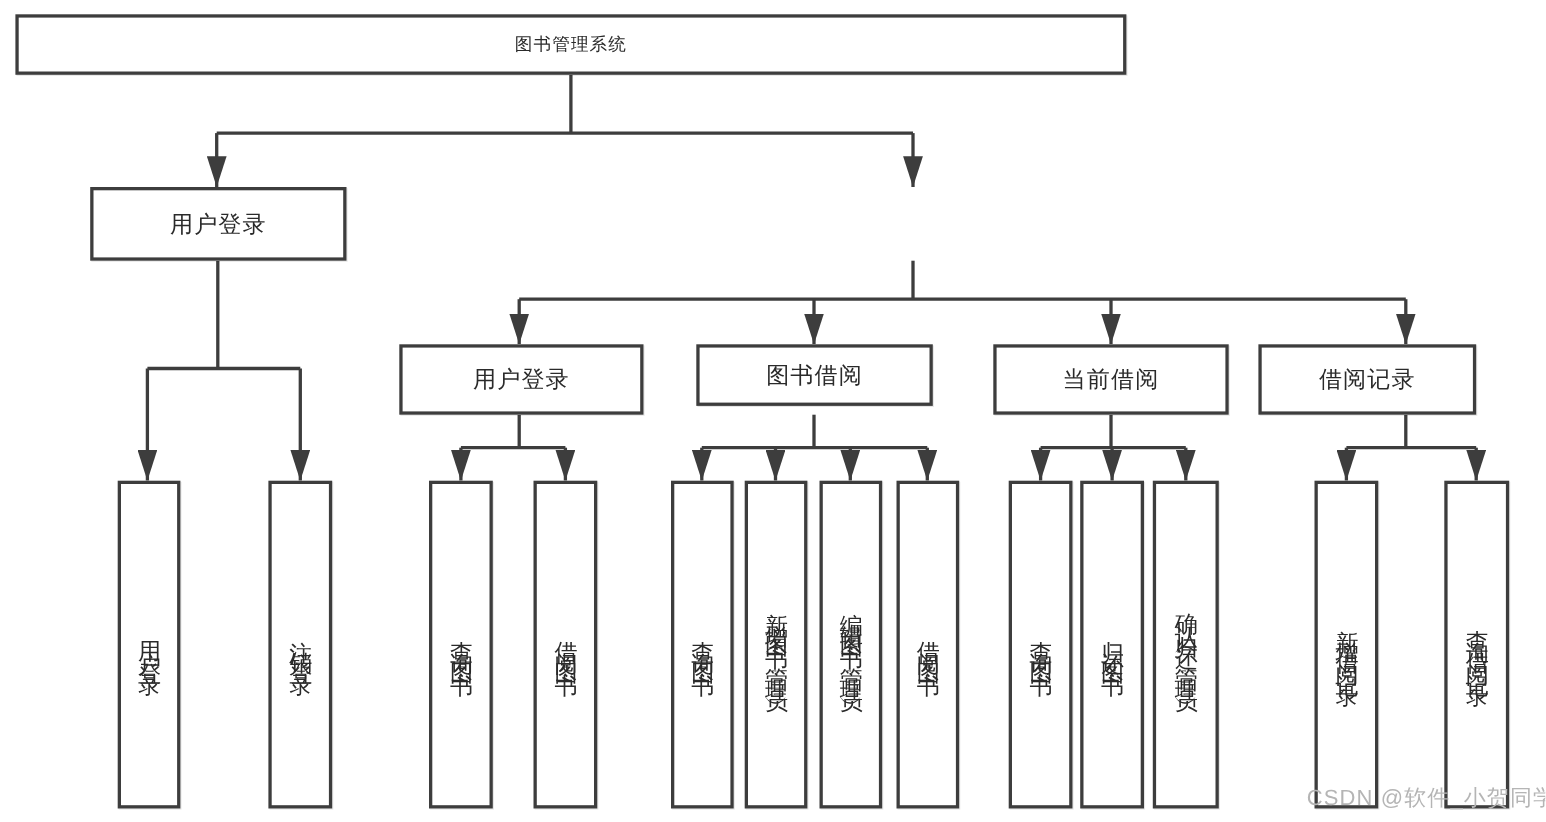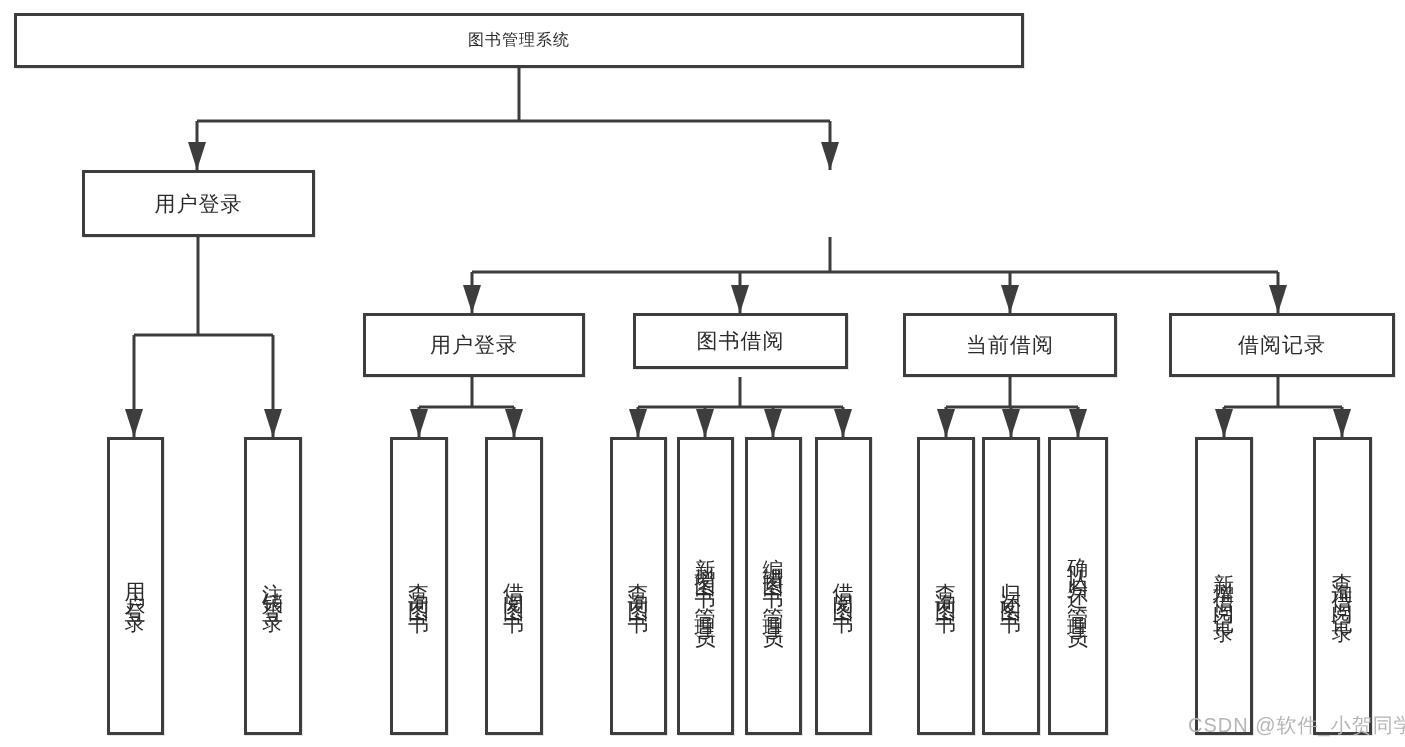--- a/index.html
+++ b/index.html
@@ -113,21 +113,21 @@
 
   <div class="node h-node" style="left:363px;top:313px;width:222px;height:64px;">
     <span>用户登录</span>
   </div>
   <div class="node h-node" style="left:633px;top:313px;width:215px;height:56px;">
     <span>图书借阅</span>
   </div>
   <div class="node h-node" style="left:903px;top:313px;width:214px;height:64px;text-align:right;">
     <span>当前借阅</span>
   </div>
-  <div class="node h-node" style="left:1169px;top:313px;width:226px;height:64px;">
+  <div class="node h-node" style="left:1144px;top:313px;width:198px;height:64px;">
     <span>借阅记录</span>
   </div>
 
   <div class="node v-node" style="left:107px;top:437px;width:57px;height:298px;">
     <span>用户登录</span>
   </div>
   <div class="node v-node" style="left:244px;top:437px;width:58px;height:298px;">
     <span>注销登录</span>
   </div>
 

